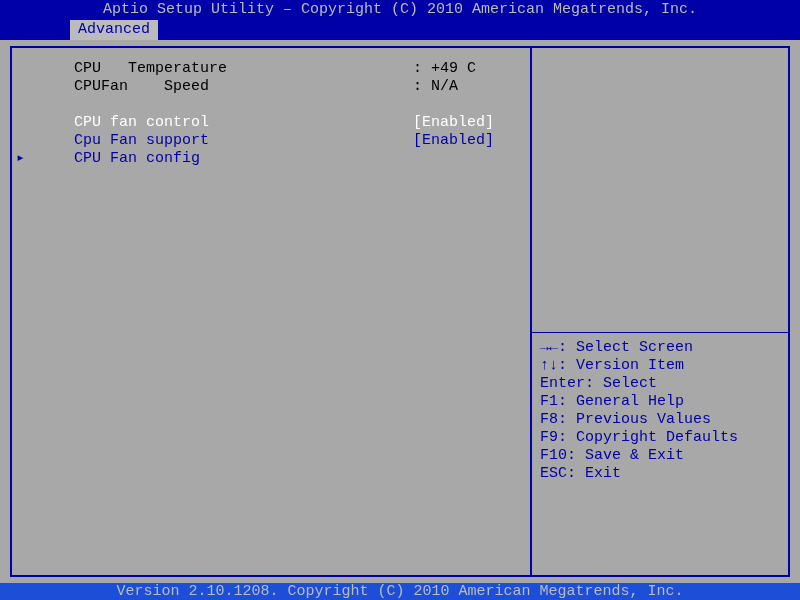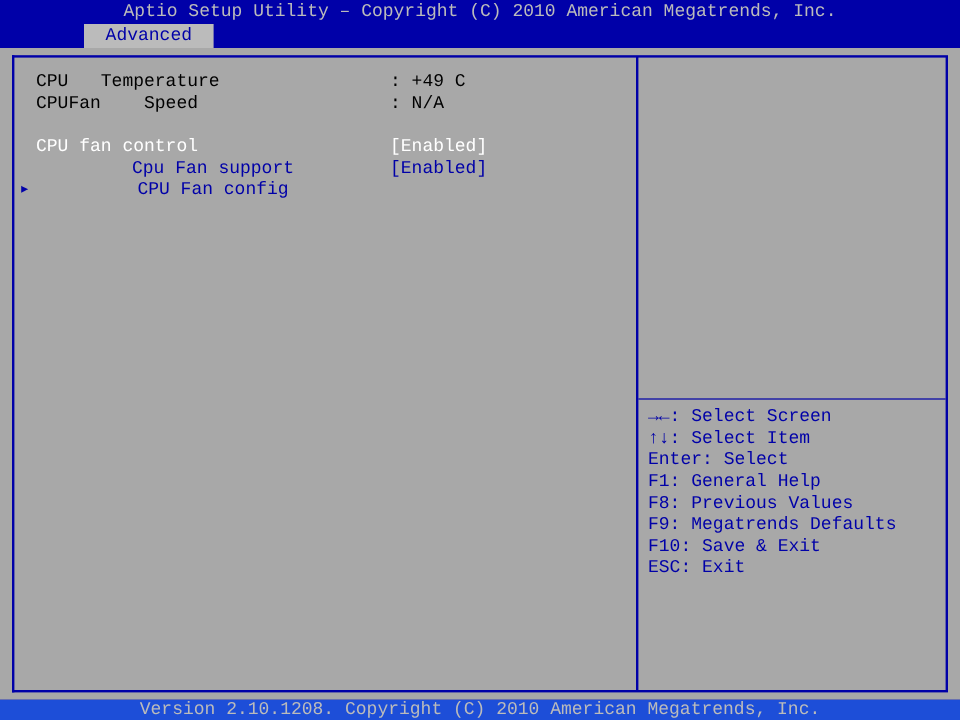--- a/index.html
+++ b/index.html
@@ -20,21 +20,21 @@
     }
     .tab-bar {
       background: #0000A8;
       height: 20px;
       padding-left: 70px;
     }
     .tab {
       display: inline-block;
       background: #BBBBBB;
       color: #0000A8;
-      padding: 1px 18px;
+      padding: 1px 8px;
       line-height: 18px;
     }
     .main-area {
       background: #A8A8A8;
       height: 543px;
       padding: 6px 10px 6px 10px;
       position: relative;
     }
     .panel-left {
       position: absolute;
@@ -51,32 +51,33 @@
       top: 6px;
       left: 530px;
       width: 260px;
       height: 531px;
       border: 2px solid #0000A8;
       padding: 12px 6px 8px 4px;
     }
     .row {
       display: flex;
       line-height: 18px;
+      gap: 44px;
     }
     .indent { width: 14px; display: inline-block; text-align: left; }
     .marker {
       color: #0000A8;
       width: 14px;
       display: inline-block;
     }
     .label { width: 295px; white-space: pre; }
     .value { white-space: pre; }
     .black { color: #000000; }
     .white { color: #FFFFFF; }
-    .blue { color: #0000A8; text-align: center; }
+    .blue { color: #0000A8; }
     .divider {
       border: none;
       border-top: 1px solid #0000A8;
       margin: 2px -8px 6px -8px;
     }
     .help-area { position: absolute; top: 282px; left: 8px; right: 8px; }
     .help-line { color: #0000A8; line-height: 18px; white-space: pre; }
     .footer {
       background: #1d4ed8;
       color: #BBBBBB;
@@ -128,25 +129,25 @@
       <span class="label blue">CPU Fan config</span>
       <span class="value blue"></span>
     </div>
 
   </div>
 
   <div class="panel-right">
     <div class="help-area">
       <hr class="divider">
       <div class="help-line"><span>→←</span><span>: </span><span>Select Screen</span></div>
-      <div class="help-line"><span>↑↓</span><span>: </span><span>Select Item</span></div>
+      <div class="help-line"><span>↑↓</span><span>: </span><span>Version Item</span></div>
       <div class="help-line"><span>Enter</span><span>: </span><span>Select</span></div>
       <div class="help-line"><span>F1</span><span>: </span><span>General Help</span></div>
       <div class="help-line"><span>F8</span><span>: </span><span>Previous Values</span></div>
-      <div class="help-line"><span>F9</span><span>: </span><span>Megatrends Defaults</span></div>
+      <div class="help-line"><span>F9</span><span>: </span><span>Copyright Defaults</span></div>
       <div class="help-line"><span>F10</span><span>: </span><span>Save &amp; Exit</span></div>
       <div class="help-line"><span>ESC</span><span>: </span><span>Exit</span></div>
     </div>
   </div>
 
 </div>
 
 <div class="footer">
   <span>Version 2.10.1208. Copyright (C) 2010 American Megatrends, Inc.</span>
 </div>

